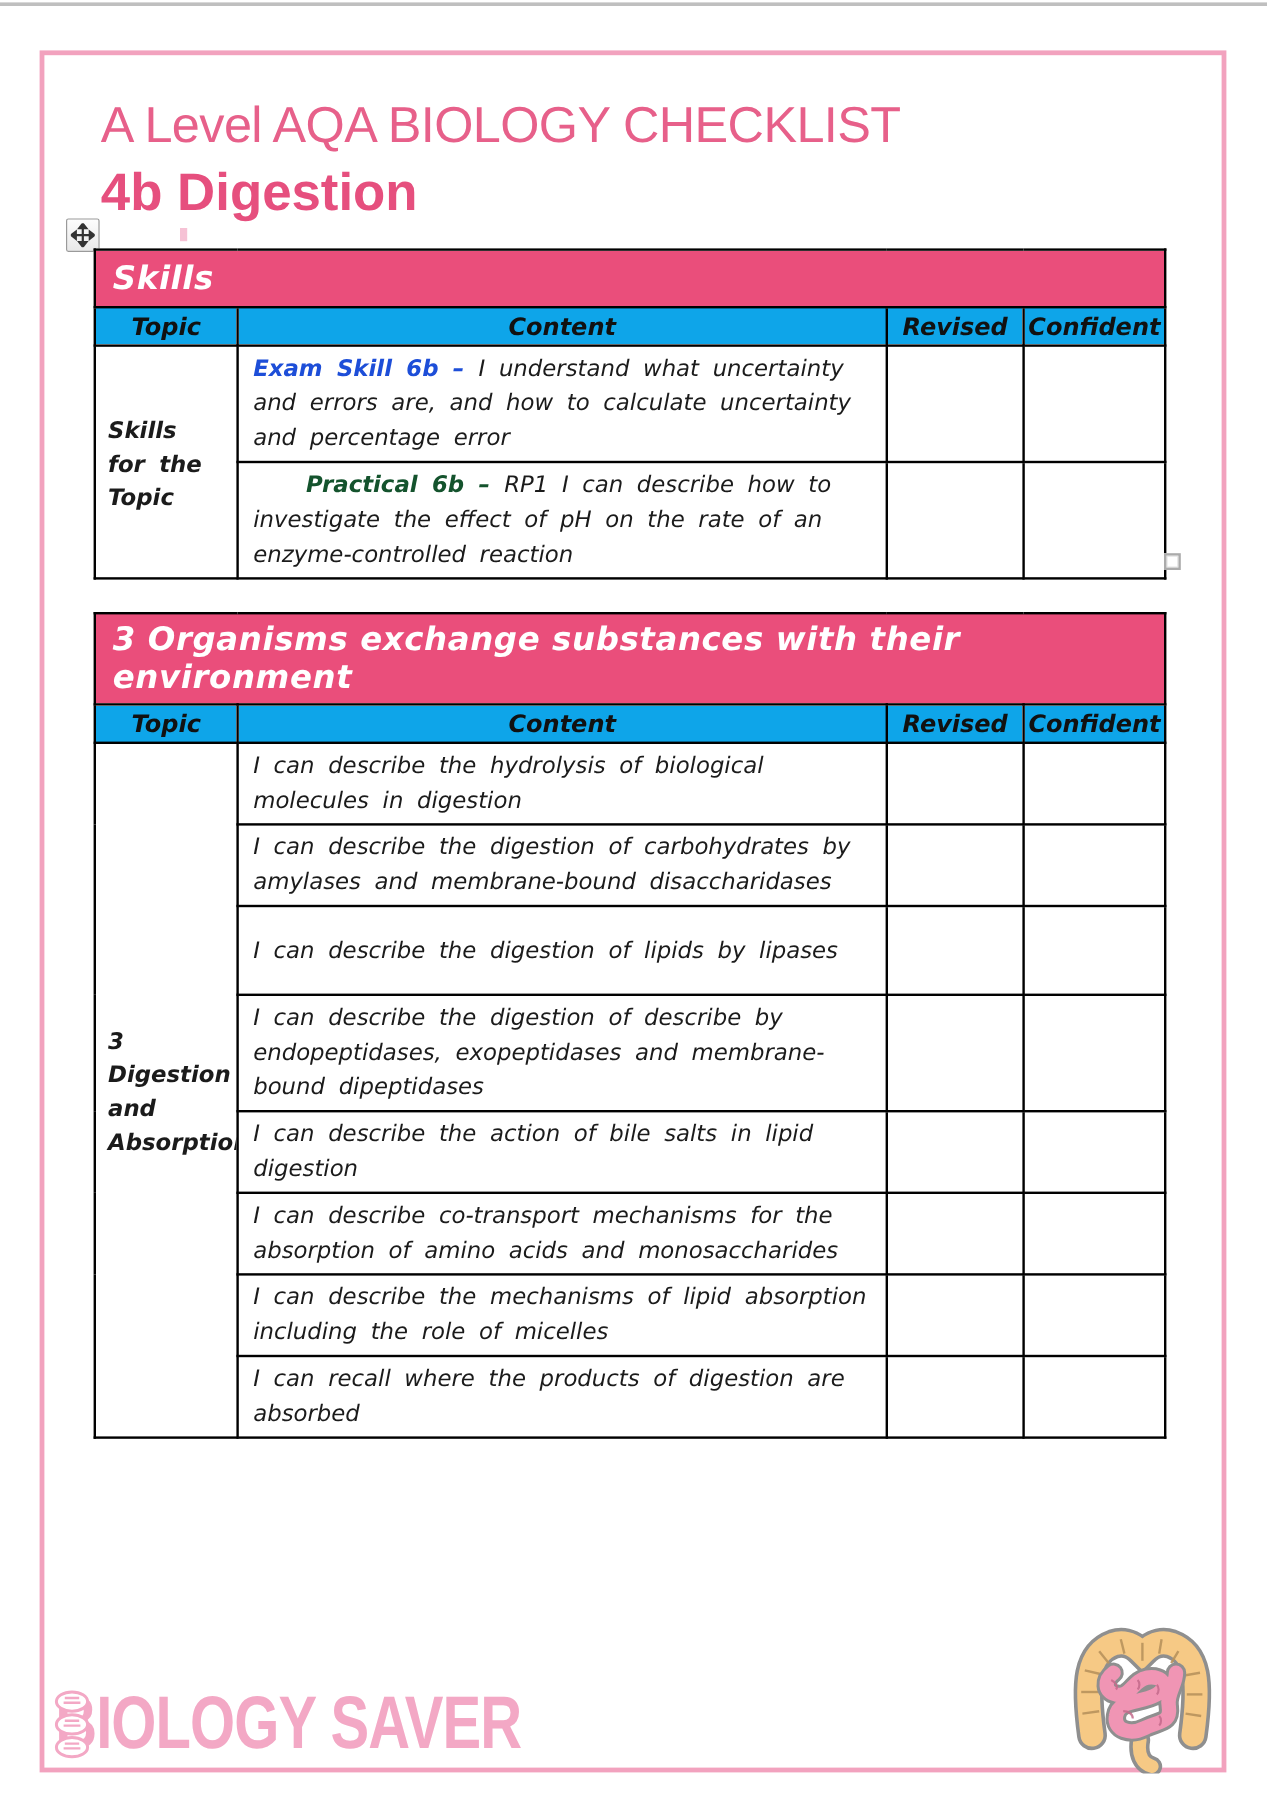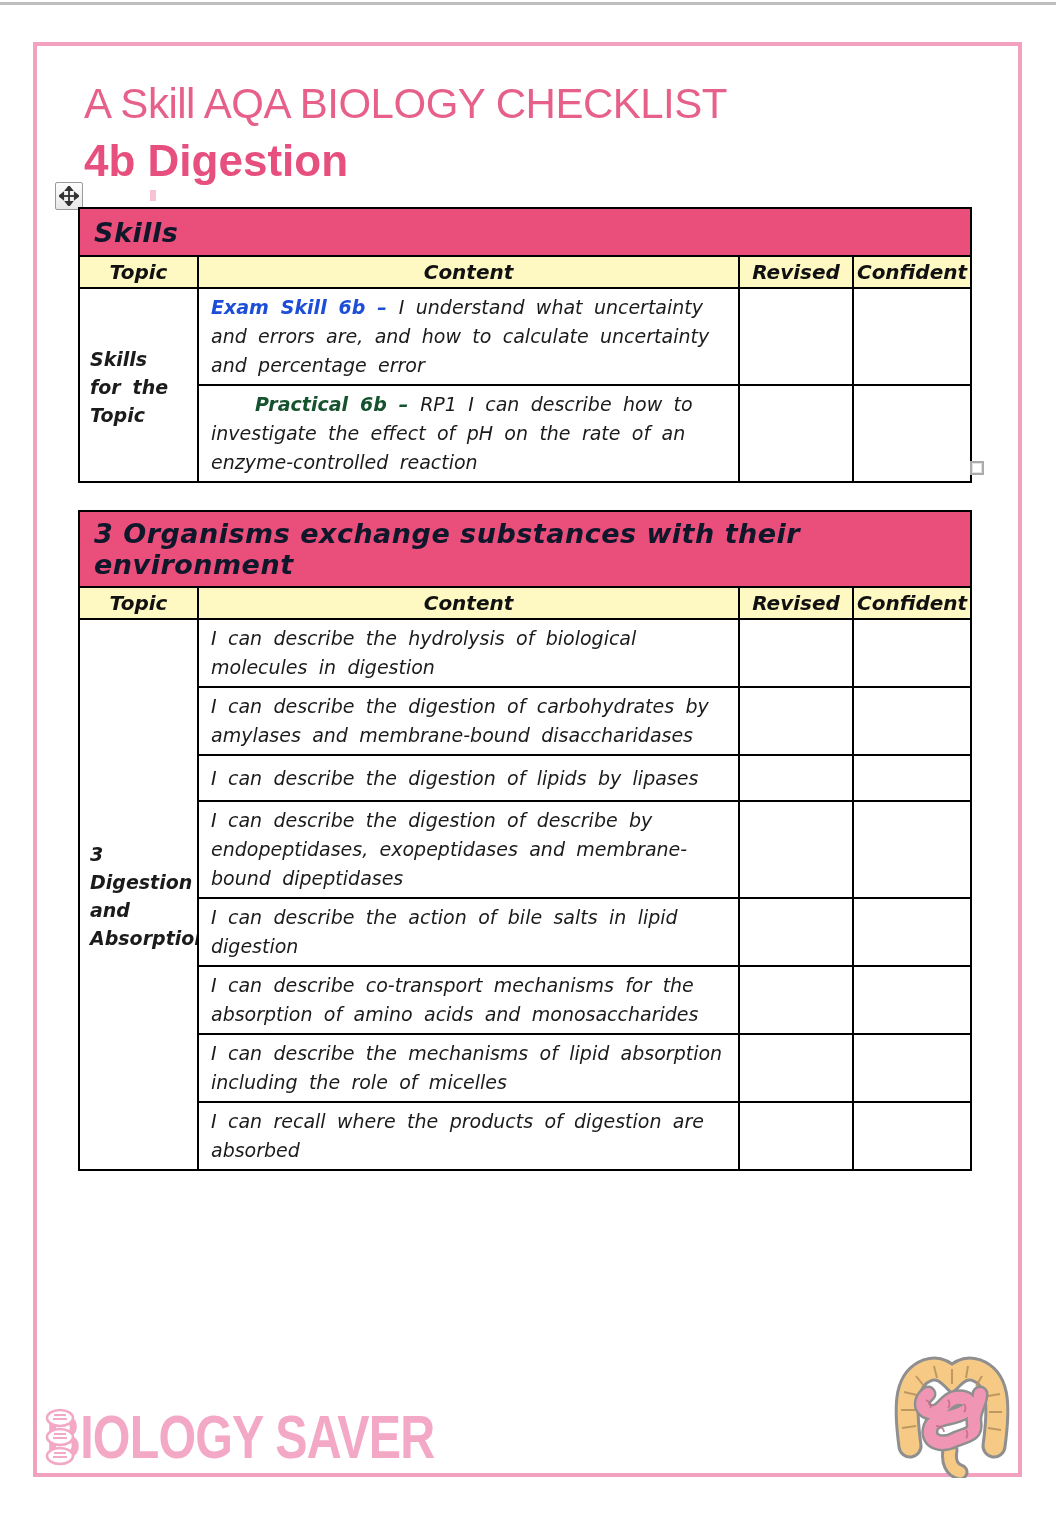--- a/index.html
+++ b/index.html
@@ -23,24 +23,24 @@
     display:flex; align-items:center; justify-content:center; }
   .resize-handle { position:absolute; left:970px; top:461px; width:14px; height:14px;
     background:#fff; border:2px solid #ababab; box-shadow:inset 0 0 0 1px #e4e4e4; }
 
   table.check { position:absolute; left:78px; border-collapse:collapse; table-layout:fixed;
     width:892px; background:#fff; }
   table.t1 { top:207px; }
   table.t2 { top:510px; }
   table.check td, table.check th { border:2px solid #000; overflow:hidden; }
 
-  .banner td { background:#ea4e7b; color:#0f172a; font-style:italic; font-weight:bold;
+  .banner td { background:#ea4e7b; color:#ffffff; font-style:italic; font-weight:bold;
     font-size:27px; padding:6px 14px; letter-spacing:0.5px;
     font-family:"DejaVu Sans", sans-serif; }
-  .cols th { background:#fef9c3; color:#111; font-style:italic; font-weight:bold;
+  .cols th { background:#0ea5e9; color:#111; font-style:italic; font-weight:bold;
     font-size:20px; text-align:center; padding:3px 2px; font-family:"DejaVu Sans", sans-serif; }
 
   .hw { font-family:"DejaVu Sans", sans-serif; font-style:italic; color:#1b1b1b;
     font-size:19px; line-height:29px; word-spacing:0.28em; }
   td.topic-cell { vertical-align:middle; padding:4px 8px 1px 10px; }
   td.topic-cell .hw { font-weight:bold; line-height:28px; }
   td.content-cell { vertical-align:middle; padding:4px 10px 4px 12px; }
   td.tick-cell { background:#fff; }
 
   .prefix { font-weight:bold; }
@@ -55,21 +55,21 @@
   .intestine-wrap { position:absolute; left:882px; top:1338px; width:140px; height:140px; }
 </style>
 </head>
 <body>
 
 <div class="page">
 
   <div class="top-edge"></div>
   <div class="frame"></div>
 
-  <div class="title1">A Skill AQA BIOLOGY CHECKLIST</div>
+  <div class="title1">A Level AQA BIOLOGY CHECKLIST</div>
   <div class="title2">4b Digestion</div>
   <div class="para-mark"></div>
 
   <div class="move-handle">
     <svg width="20" height="20" viewBox="0 0 24 24">
       <g stroke="#333" stroke-width="2.2" fill="#333">
         <line x1="12" y1="4" x2="12" y2="20"></line>
         <line x1="4" y1="12" x2="20" y2="12"></line>
         <polygon points="12,0.5 8.5,5 15.5,5"></polygon>
         <polygon points="12,23.5 8.5,19 15.5,19"></polygon>
@@ -145,21 +145,21 @@
       <td class="tick-cell"></td>
       <td class="tick-cell"></td>
     </tr>
     <tr style="height:59px">
       <td class="content-cell">
             <div class="hw">I can describe the digestion of carbohydrates by amylases and membrane-bound disaccharidases</div>
           </td>
       <td class="tick-cell"></td>
       <td class="tick-cell"></td>
     </tr>
-    <tr style="height:46px">
+    <tr style="height:74px">
       <td class="content-cell">
             <div class="hw">I can describe the digestion of lipids by lipases</div>
           </td>
       <td class="tick-cell"></td>
       <td class="tick-cell"></td>
     </tr>
     <tr style="height:88px">
       <td class="content-cell">
             <div class="hw">I can describe the digestion of describe by endopeptidases, exopeptidases and membrane-bound dipeptidases</div>
           </td>

